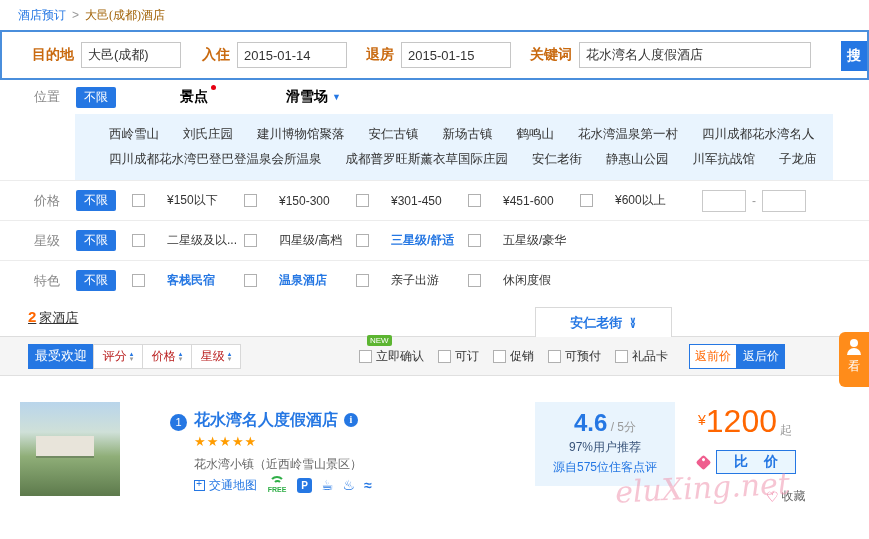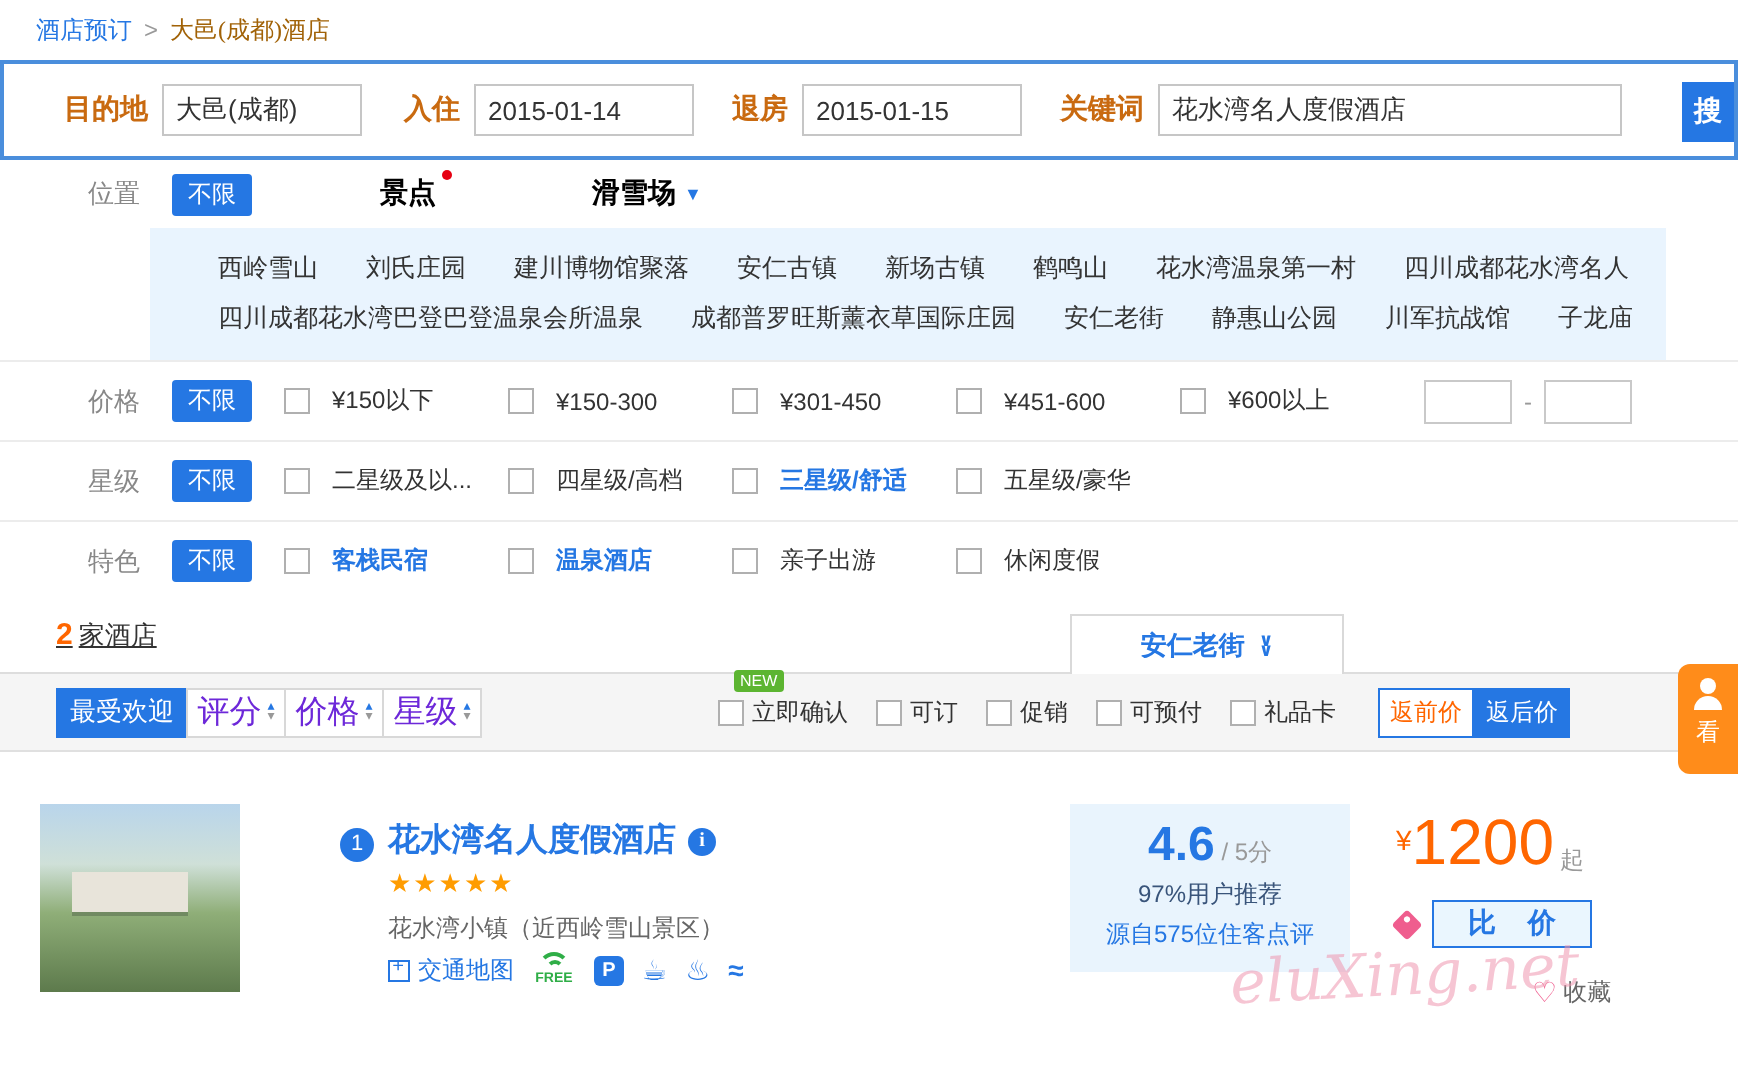--- a/index.html
+++ b/index.html
@@ -15,51 +15,51 @@
 
   
   .search-panel { height:50px; border:2px solid #4a8edc; background:#fff; display:flex; align-items:center; gap:7px; padding-left:30px; position:relative; }
   .s-label { color:#c96a10; font-size:14px; font-weight:bold; white-space:nowrap; }
   .ml14 { margin-left:14px; } .ml12 { margin-left:12px; }
   .s-input { height:26px; border:1px solid #c6c6c6; padding:0 6px; font-size:13px; color:#333; font-family:inherit; }
   .w100{width:100px;} .w110{width:110px;} .w232{width:232px;}
   .search-btn { position:absolute; right:0; top:9px; width:26px; height:30px; background:#2577e3; color:#fff; border:none; font-size:14px; font-weight:bold; overflow:hidden; cursor:pointer; }
 
   
-  .frow { display:flex; align-items:center; padding-left:44px; min-height:34px; }
+  .frow { display:flex; align-items:center; padding-left:34px; min-height:34px; }
   .frow.bordered { border-top:1px solid #ececec; min-height:40px; }
   .f-label { width:42px; color:#888; font-size:13px; flex:none; }
   .btn-any { width:40px; height:21px; background:#2577e3; color:#fff; font-size:12px; display:flex; align-items:center; justify-content:center; border-radius:2px; margin-right:16px; flex:none; cursor:pointer; }
   .loc-tab { font-size:14px; font-weight:bold; color:#000000; margin-right:30px; position:relative; cursor:pointer; white-space:nowrap;margin-left:48px; }
   .hot-dot { position:absolute; top:-3px; right:-8px; width:5px; height:5px; background:#e60012; border-radius:50%; }
   .loc-tab.arrow::after { content:"▼"; font-size:9px; color:#2577e3; margin-left:4px; vertical-align:1px; }
 
   .places { margin-left:75px; width:758px; background:#e9f4fe; padding:8px 0 8px 34px; overflow:hidden; }
   .places-row { display:flex; gap:24px; line-height:25px; white-space:nowrap; }
   .place { color:#333; font-size:12.5px; cursor:pointer; flex:none; }
 
-  .opt { width:112px; display:flex; align-items:center; gap:11px; font-size:12px; color:#333; flex:none; }
+  .opt { width:112px; display:flex; align-items:center; gap:22px; font-size:12px; color:#333; flex:none; }
   .cb { width:13px; height:13px; border:1px solid #b0b0b0; background:#fff; display:inline-block; flex:none; cursor:pointer; }
   .lbl.hl { color:#2577e3; font-weight:bold; }
   .range { display:flex; align-items:center; gap:6px; margin-left:10px; color:#999; }
   .range input { width:44px; height:22px; border:1px solid #c9c9c9; }
 
   
   .results { height:36px; position:relative; display:flex; align-items:flex-end;text-decoration:underline; }
   .results-count { margin-left:28px; padding-bottom:9px; font-size:13px; color:#333; }
   .count-num { color:#f60; font-size:15px; font-weight:bold; margin-right:3px; }
   .facility-tab { position:absolute; left:535px; bottom:-1px; width:137px; height:30px; background:#fff; border:1px solid #d9d9d9; border-bottom:none; display:flex; align-items:center; justify-content:center; gap:7px; color:#2577e3; font-weight:bold; font-size:13px; z-index:3; cursor:pointer; }
   .dchev { display:flex; flex-direction:column; line-height:5px; font-size:9px; color:#2577e3; }
   .dchev::before { content:"∨"; } .dchev::after { content:"∨"; }
 
   
   .sortbar { height:40px; background:#f5f5f5; border-top:1px solid #ddd; border-bottom:1px solid #e0e0e0; display:flex; align-items:center; padding-left:28px; position:relative; }
   .sort-group { display:flex; }
   .sort-first { width:66px; height:25px; background:#2577e3; color:#fff; font-size:13px; display:flex; align-items:center; justify-content:center; cursor:pointer; }
-  .sort-seg { width:50px; height:25px; border:1px solid #d8d8d8; background:#fff; margin-left:-1px; display:flex; align-items:center; justify-content:center; gap:3px; color:#6d28d9; font-size:16px; cursor:pointer; }
+  .sort-seg { width:50px; height:25px; border:1px solid #d8d8d8; background:#fff; margin-left:-1px; display:flex; align-items:center; justify-content:center; gap:3px; color:#b91c1c; font-size:12px; cursor:pointer; }
   .arrs { display:flex; flex-direction:column; line-height:5px; font-size:7px; }
   .arrs::before { content:"▴"; color:#2577e3; } .arrs::after { content:"▾"; color:#999; }
   .sb-checks { display:flex; gap:14px; margin-left:118px; align-items:center; }
   .sb-check { display:flex; gap:4px; align-items:center; position:relative; font-size:12px; color:#333; white-space:nowrap; }
   .new-badge { position:absolute; top:-13px; left:8px; background:#5cb531; color:#fff; font-size:8px; line-height:11px; padding:0 3px; border-radius:2px; }
   .return-group { position:absolute; right:84px; display:flex; }
   .btn-before { width:48px; height:25px; border:1px solid #2577e3; background:#fff; color:#f60; display:flex; align-items:center; justify-content:center; font-size:12px; cursor:pointer; }
   .btn-after { width:48px; height:25px; background:#2577e3; color:#fff; display:flex; align-items:center; justify-content:center; font-size:12px; cursor:pointer; }
 
   

